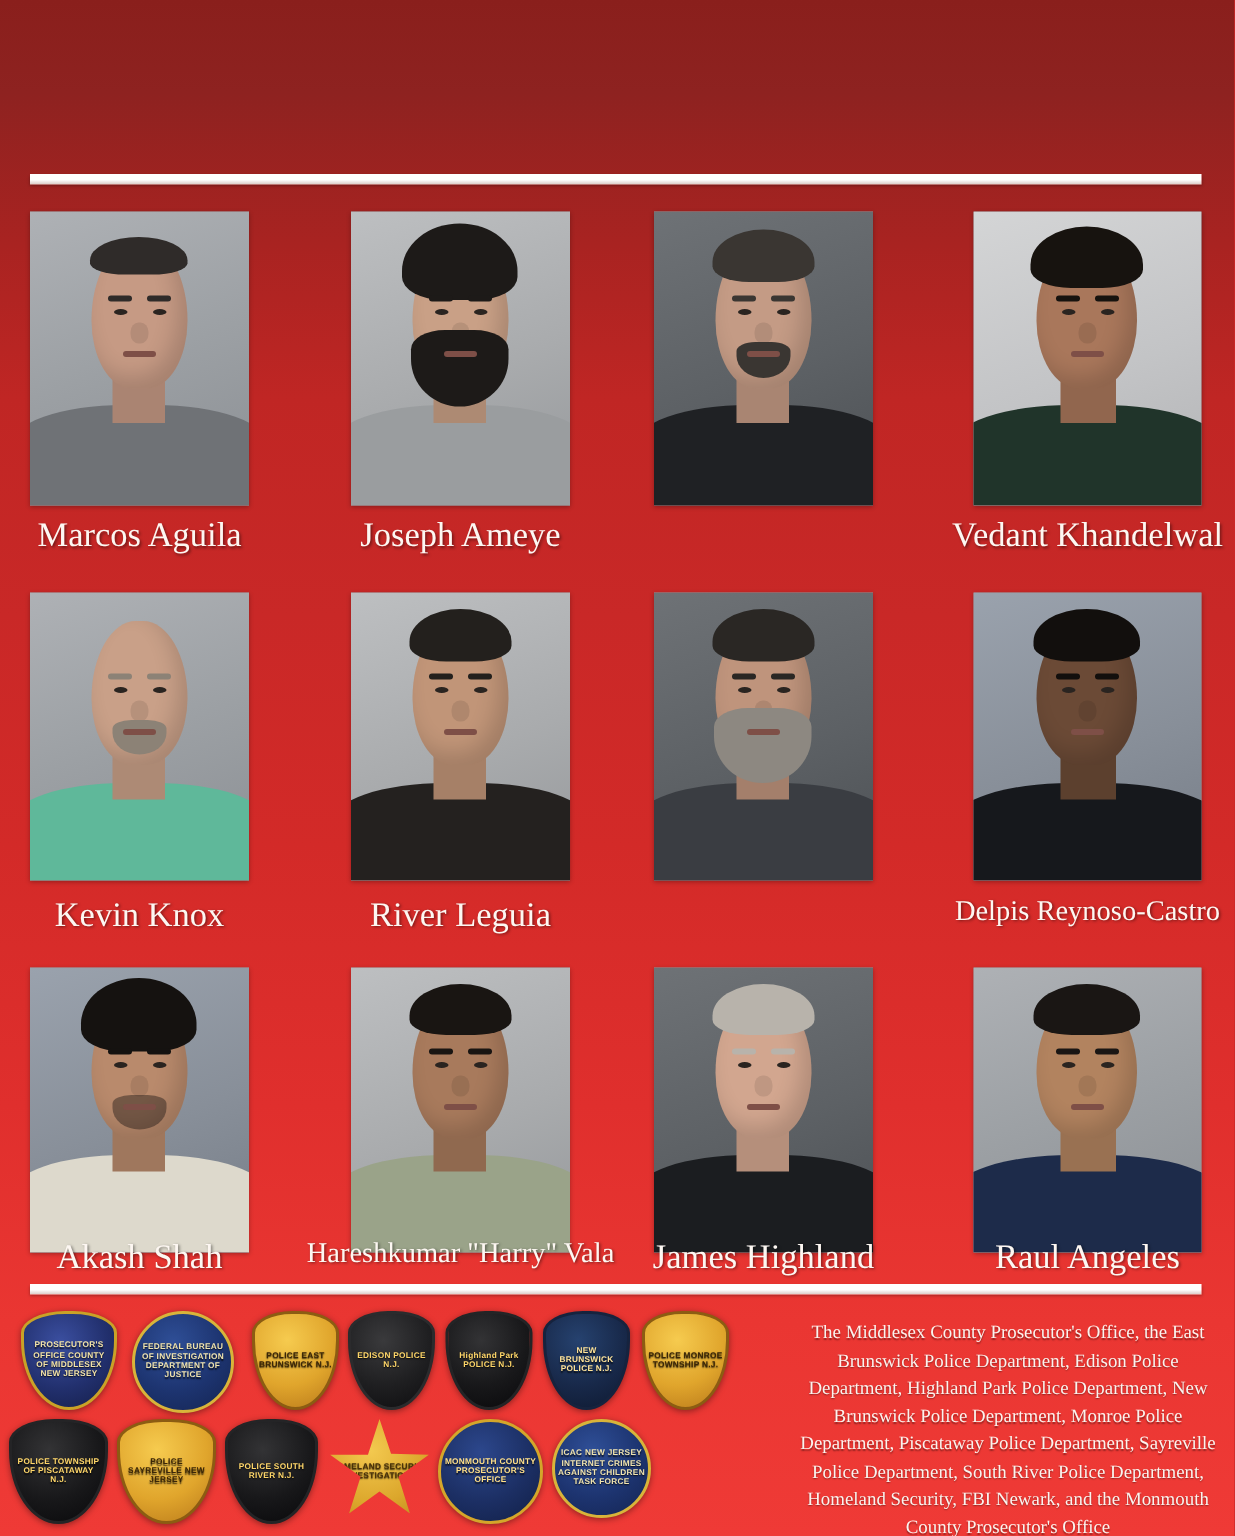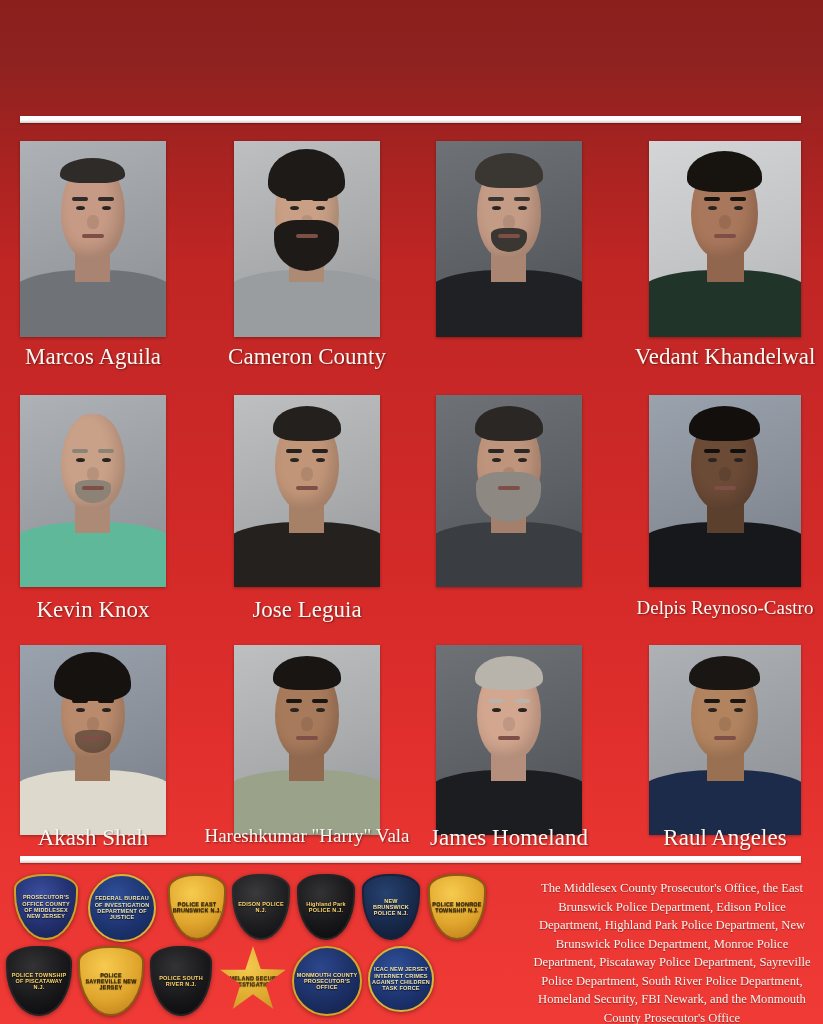--- a/index.html
+++ b/index.html
@@ -246,21 +246,21 @@
           <div class="hair" style="width: 77px; height: 51px; margin-left: -39px; top: 8px; background: rgb(29, 26, 24);"></div>
           <div class="brow" style="left: calc(50% - 21px); top: 56px; background: rgb(29, 26, 24);"></div>
           <div class="eye" style="left: calc(50% - 17.5px); top: 65px;"></div>
           <div class="brow" style="left: calc(50% + 5px); top: 56px; background: rgb(29, 26, 24);"></div>
           <div class="eye" style="left: calc(50% + 8.5px); top: 65px;"></div>
           <div class="nose" style="top: 74px;"></div>
           <div class="beard" style="width: 65px; height: 51px; margin-left: -33px; top: 79px; background: rgb(29, 26, 24);"></div>
           <div class="mouth" style="top: 93px;"></div>
         </div>
       </div>
-      <div class="name" style="position: absolute; left: 194px; width: 226px; top: 345px;">Cameron County</div>
+      <div class="name" style="position: absolute; left: 194px; width: 226px; top: 345px;">Joseph Ameye</div>
       <div class="cell" style="left: 436px; top: 141px; width: 146px;">
         <div class="mug" style="width: 146px; height: 196px;">
           <div class="bg dark"></div>
           <div class="body" style="width: 172px; height: 67px; margin-left: -86px; background: rgb(31, 33, 36);"></div>
           <div style="position: absolute; left: 50%; width: 35px; height: 31px; margin-left: -18px; top: 110px; background: rgb(196, 155, 133); filter: brightness(0.86);"></div>
           <div class="head" style="width: 64px; height: 98px; margin-left: -32px; top: 20px; background: rgb(196, 155, 133); box-shadow: rgba(0, 0, 0, 0.16) -6px -8px 14px inset;"></div>
           <div class="hair" style="width: 68px; height: 35px; margin-left: -34px; top: 12px; background: rgb(58, 54, 50);"></div>
           <div class="brow" style="left: calc(50% - 21px); top: 56px; background: rgb(58, 54, 50);"></div>
           <div class="eye" style="left: calc(50% - 17.5px); top: 65px;"></div>
           <div class="brow" style="left: calc(50% + 5px); top: 56px; background: rgb(58, 54, 50);"></div>
@@ -310,21 +310,21 @@
           <div class="head" style="width: 64px; height: 96px; margin-left: -32px; top: 19px; background: rgb(193, 149, 120); box-shadow: rgba(0, 0, 0, 0.16) -6px -8px 14px inset;"></div>
           <div class="hair" style="width: 68px; height: 35px; margin-left: -34px; top: 11px; background: rgb(35, 32, 29);"></div>
           <div class="brow" style="left: calc(50% - 21px); top: 54px; background: rgb(35, 32, 29);"></div>
           <div class="eye" style="left: calc(50% - 17.5px); top: 63px;"></div>
           <div class="brow" style="left: calc(50% + 5px); top: 54px; background: rgb(35, 32, 29);"></div>
           <div class="eye" style="left: calc(50% + 8.5px); top: 63px;"></div>
           <div class="nose" style="top: 72px;"></div>
           <div class="mouth" style="top: 91px;"></div>
         </div>
       </div>
-      <div class="name" style="position: absolute; left: 194px; width: 226px; top: 598px;">Jose Leguia</div>
+      <div class="name" style="position: absolute; left: 194px; width: 226px; top: 598px;">River Leguia</div>
       <div class="cell" style="left: 436px; top: 395px; width: 146px;">
         <div class="mug" style="width: 146px; height: 192px;">
           <div class="bg dark"></div>
           <div class="body" style="width: 172px; height: 65px; margin-left: -86px; background: rgb(58, 61, 66);"></div>
           <div style="position: absolute; left: 50%; width: 35px; height: 31px; margin-left: -18px; top: 107px; background: rgb(191, 148, 124); filter: brightness(0.86);"></div>
           <div class="head" style="width: 64px; height: 96px; margin-left: -32px; top: 19px; background: rgb(191, 148, 124); box-shadow: rgba(0, 0, 0, 0.16) -6px -8px 14px inset;"></div>
           <div class="hair" style="width: 68px; height: 35px; margin-left: -34px; top: 11px; background: rgb(42, 39, 36);"></div>
           <div class="brow" style="left: calc(50% - 21px); top: 54px; background: rgb(42, 39, 36);"></div>
           <div class="eye" style="left: calc(50% - 17.5px); top: 63px;"></div>
           <div class="brow" style="left: calc(50% + 5px); top: 54px; background: rgb(42, 39, 36);"></div>
@@ -391,21 +391,21 @@
           <div class="head" style="width: 64px; height: 95px; margin-left: -32px; top: 19px; background: rgb(210, 166, 143); box-shadow: rgba(0, 0, 0, 0.16) -6px -8px 14px inset;"></div>
           <div class="hair" style="width: 68px; height: 34px; margin-left: -34px; top: 11px; background: rgb(184, 179, 171);"></div>
           <div class="brow" style="left: calc(50% - 21px); top: 54px; background: rgb(184, 179, 171);"></div>
           <div class="eye" style="left: calc(50% - 17.5px); top: 63px;"></div>
           <div class="brow" style="left: calc(50% + 5px); top: 54px; background: rgb(184, 179, 171);"></div>
           <div class="eye" style="left: calc(50% + 8.5px); top: 63px;"></div>
           <div class="nose" style="top: 72px;"></div>
           <div class="mouth" style="top: 91px;"></div>
         </div>
       </div>
-      <div class="name" style="position: absolute; left: 396px; width: 226px; top: 826px;">James Homeland</div>
+      <div class="name" style="position: absolute; left: 396px; width: 226px; top: 826px;">James Highland</div>
       <div class="cell" style="left: 649px; top: 645px; width: 152px;">
         <div class="mug" style="width: 152px; height: 190px;">
           <div class="bg gray"></div>
           <div class="body" style="width: 179px; height: 65px; margin-left: -90px; background: rgb(29, 43, 74);"></div>
           <div style="position: absolute; left: 50%; width: 37px; height: 30px; margin-left: -18px; top: 106px; background: rgb(178, 131, 95); filter: brightness(0.86);"></div>
           <div class="head" style="width: 67px; height: 95px; margin-left: -34px; top: 19px; background: rgb(178, 131, 95); box-shadow: rgba(0, 0, 0, 0.16) -6px -8px 14px inset;"></div>
           <div class="hair" style="width: 71px; height: 34px; margin-left: -36px; top: 11px; background: rgb(26, 22, 20);"></div>
           <div class="brow" style="left: calc(50% - 21px); top: 54px; background: rgb(26, 22, 20);"></div>
           <div class="eye" style="left: calc(50% - 17.5px); top: 63px;"></div>
           <div class="brow" style="left: calc(50% + 5px); top: 54px; background: rgb(26, 22, 20);"></div>

